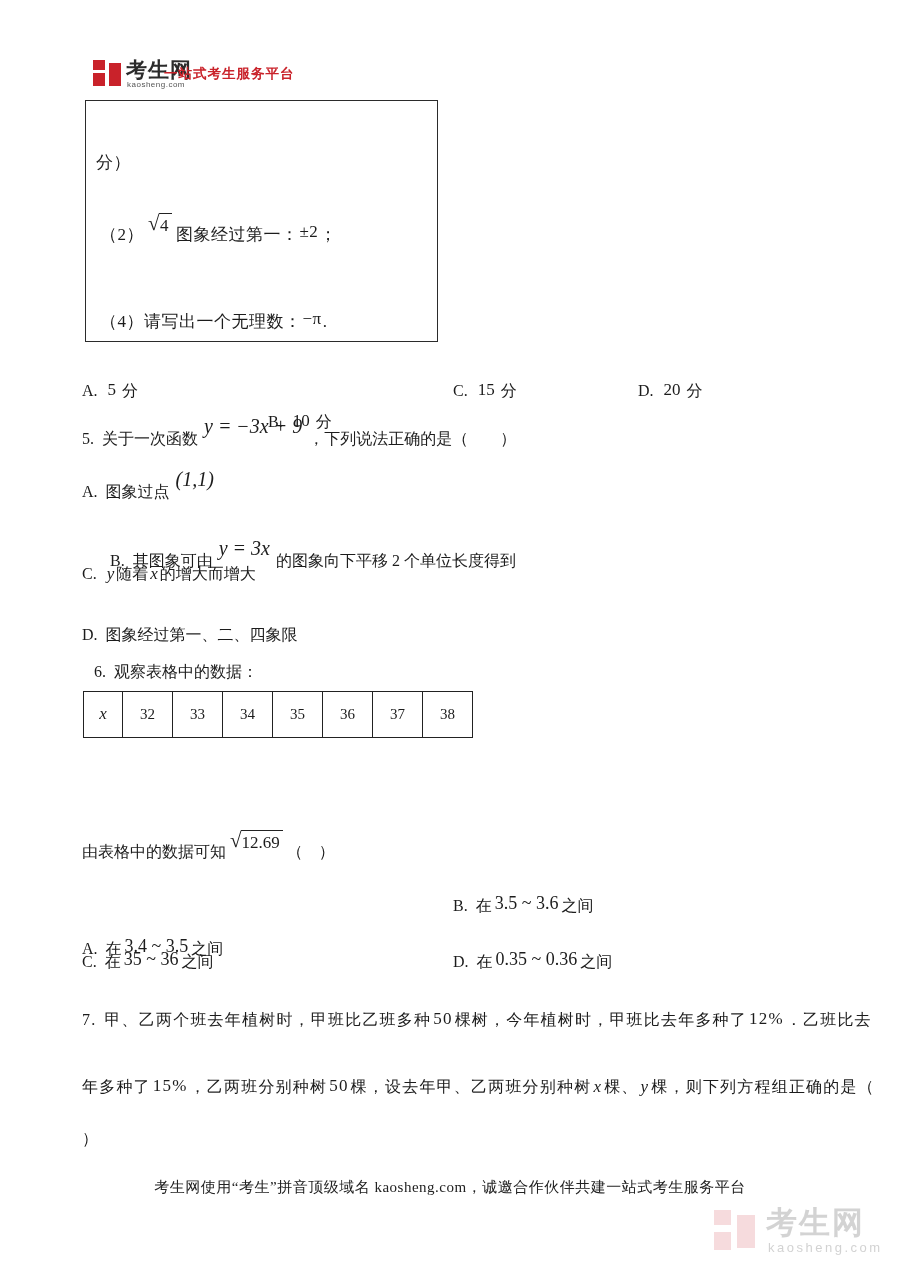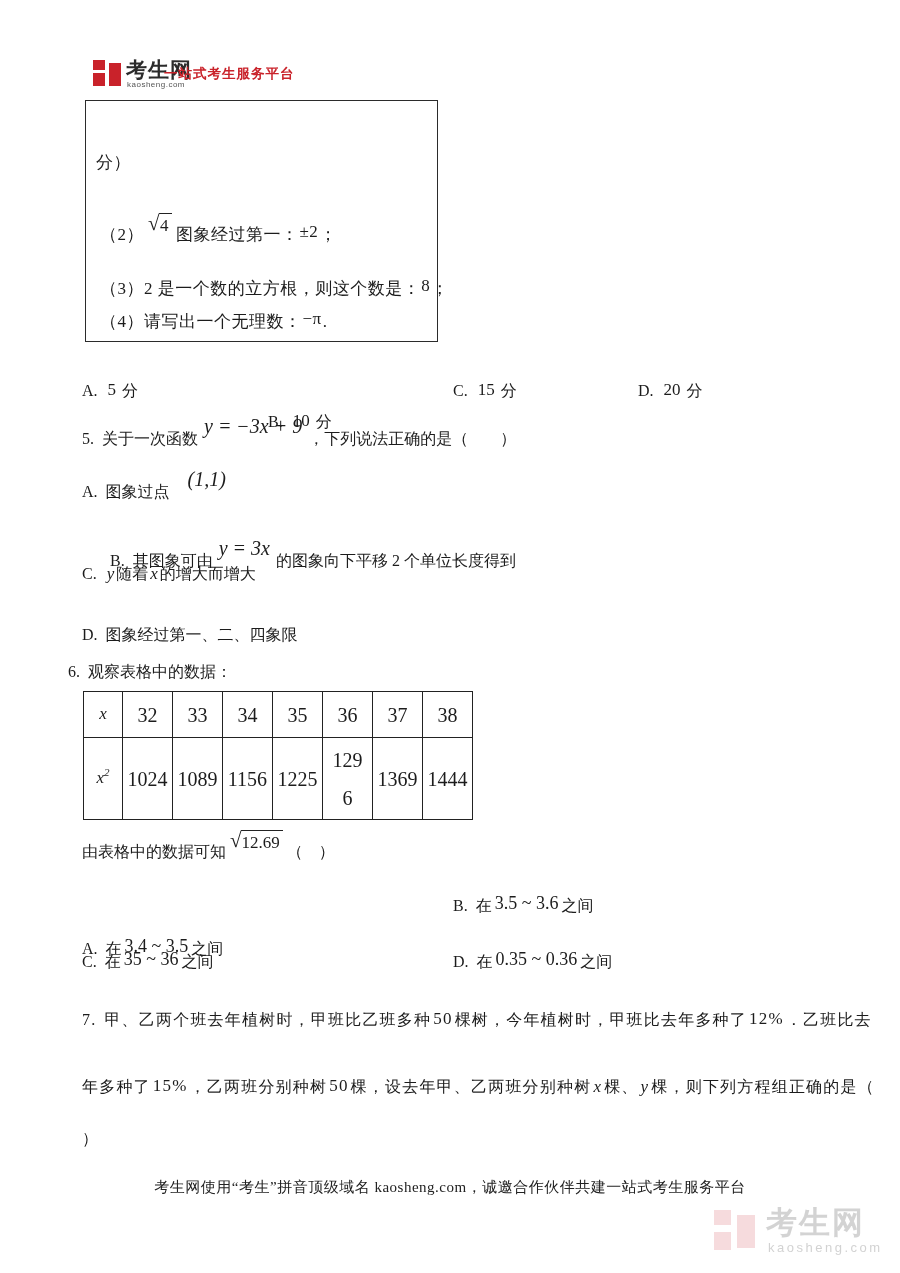--- a/index.html
+++ b/index.html
@@ -44,21 +44,21 @@
   .cn { font-size:16px; }
   .num { font-family:"Liberation Serif",serif; font-size:17px; position:relative; top:-1px; padding:0 2px; }
   .it { font-family:"Liberation Serif",serif; font-style:italic; font-size:17px; padding:0 2px; }
   .formula { font-family:"Liberation Serif",serif; font-style:italic; font-size:20px; margin:0 6px; }
   .raised { position:relative; top:-11px; display:inline-block; }
   .range { font-family:"Liberation Serif",serif; font-size:18px; position:relative; top:-2px; padding:0 3px; }
 
   
   .q6-table { position:absolute; left:83px; top:691px; border-collapse:collapse; table-layout:fixed; }
   .q6-table td { border:1.2px solid #222; text-align:center; vertical-align:middle;
-    font-size:20px; font-family:"Liberation Serif",serif; white-space:pre-line; line-height:1.9; }
+    font-size:15px; font-family:"Liberation Serif",serif; white-space:pre-line; line-height:1.9; }
   .q6-table tr.r1 td { height:46px; }
   .q6-table tr.r2 td { height:82px; }
   .q6-table td.hdr { font-style:italic; font-size:17px; }
   .q6-table td.hdr sup { font-size:11px; }
 
   
   .q7-line { font-size:16px; letter-spacing:1.2px; }
 
   
   .footer-note { position:absolute; left:0; top:1178px; width:900px; text-align:center;
@@ -92,23 +92,20 @@
   <div class="bl" style="top:50px;">分）</div>
 
 
   <div class="bl" style="left:14px; top:122px;">
     <span>（2）</span><span class="sqrt">
         <span class="sign">√</span>
         <span class="body">4</span>
       </span><span>图象经过第一：</span><span class="ans">±2</span><span>；</span>
   </div>
 
-  <div class="bl" style="left:14px; top:176px;">
-    <span>（3）</span><span>2 是一个数的立方根，则这个数是：</span><span class="ans">8</span><span>；</span>
-  </div>
 
   <div class="bl" style="left:14px; top:209px;">
     <span>（4）</span><span>请写出一个无理数：</span><span class="ans">−π</span><span>.</span>
   </div>
 </div>
 
 <div class="abs line" style="left:82px; top:381px;">
   <span class="lbl">A.</span><span class="num">5</span> <span class="cn">分</span>
 </div>
 <div class="abs line" style="left:268px; top:381px;margin-top:31px;">
@@ -119,36 +116,36 @@
 </div>
 <div class="abs line" style="left:638px; top:381px;">
   <span class="lbl">D.</span><span class="num">20</span> <span class="cn">分</span>
 </div>
 
 <div class="abs line" style="left:82px; top:426px;">
   <span class="lbl">5.</span><span>关于一次函数</span><span class="formula raised">y = −3x + 9</span><span>，下列说法正确的是（　　）</span>
 </div>
 
 <div class="abs line" style="left:82px; top:479px;">
-  <span class="lbl">A.</span><span>图象过点</span><span class="formula raised" style="margin:0 18px;">(1,1)</span>
+  <span class="lbl">A.</span><span>图象过点</span><span class="formula raised" style="margin:0 6px;">(1,1)</span>
 </div>
 
 <div class="abs line" style="left:82px; top:548px;margin-left:28px;">
   <span class="lbl">B.</span><span>其图象可由</span><span class="formula raised">y = 3x</span><span>的图象向下平移 2 个单位长度得到</span>
 </div>
 
 <div class="abs line" style="left:82px; top:564px;">
   <span class="lbl">C.</span><span class="it">y</span><span>随着</span><span class="it">x</span><span>的增大而增大</span>
 </div>
 
 <div class="abs line" style="left:82px; top:625px;">
   <span class="lbl">D.</span><span>图象经过第一、二、四象限</span>
 </div>
 
-<div class="abs line" style="left:68px; top:662px;">
+<div class="abs line" style="left:94px; top:662px;">
   <span class="lbl">6.</span><span>观察表格中的数据：</span>
 </div>
 
 <table class="q6-table">
   <colgroup>
     <col style="width:39px">
       <col style="width:50px">
       <col style="width:50px">
       <col style="width:50px">
     <col style="width:50px">
@@ -160,31 +157,20 @@
       <tr class="r1">
     <td class="hdr">x</td>
     <td>32</td>
     <td>33</td>
     <td>34</td>
     <td>35</td>
     <td>36</td>
     <td>37</td>
     <td>38</td>
   </tr>
-  <tr class="r2">
-    <td class="hdr"><span>x</span><sup>2</sup></td>
-    <td>1024</td>
-    <td>1089</td>
-    <td>1156</td>
-    <td>1225</td>
-    <td>129
-6</td>
-    <td>1369</td>
-    <td>1444</td>
-  </tr>
 </tbody>
   </table>
 
 <div class="abs line" style="left:82px; top:840px;">
   <span>由表格中的数据可知</span><span class="sqrt">
       <span class="sign">√</span>
       <span class="body">12.69</span>
     </span><span>（　）</span>
 </div>
 

